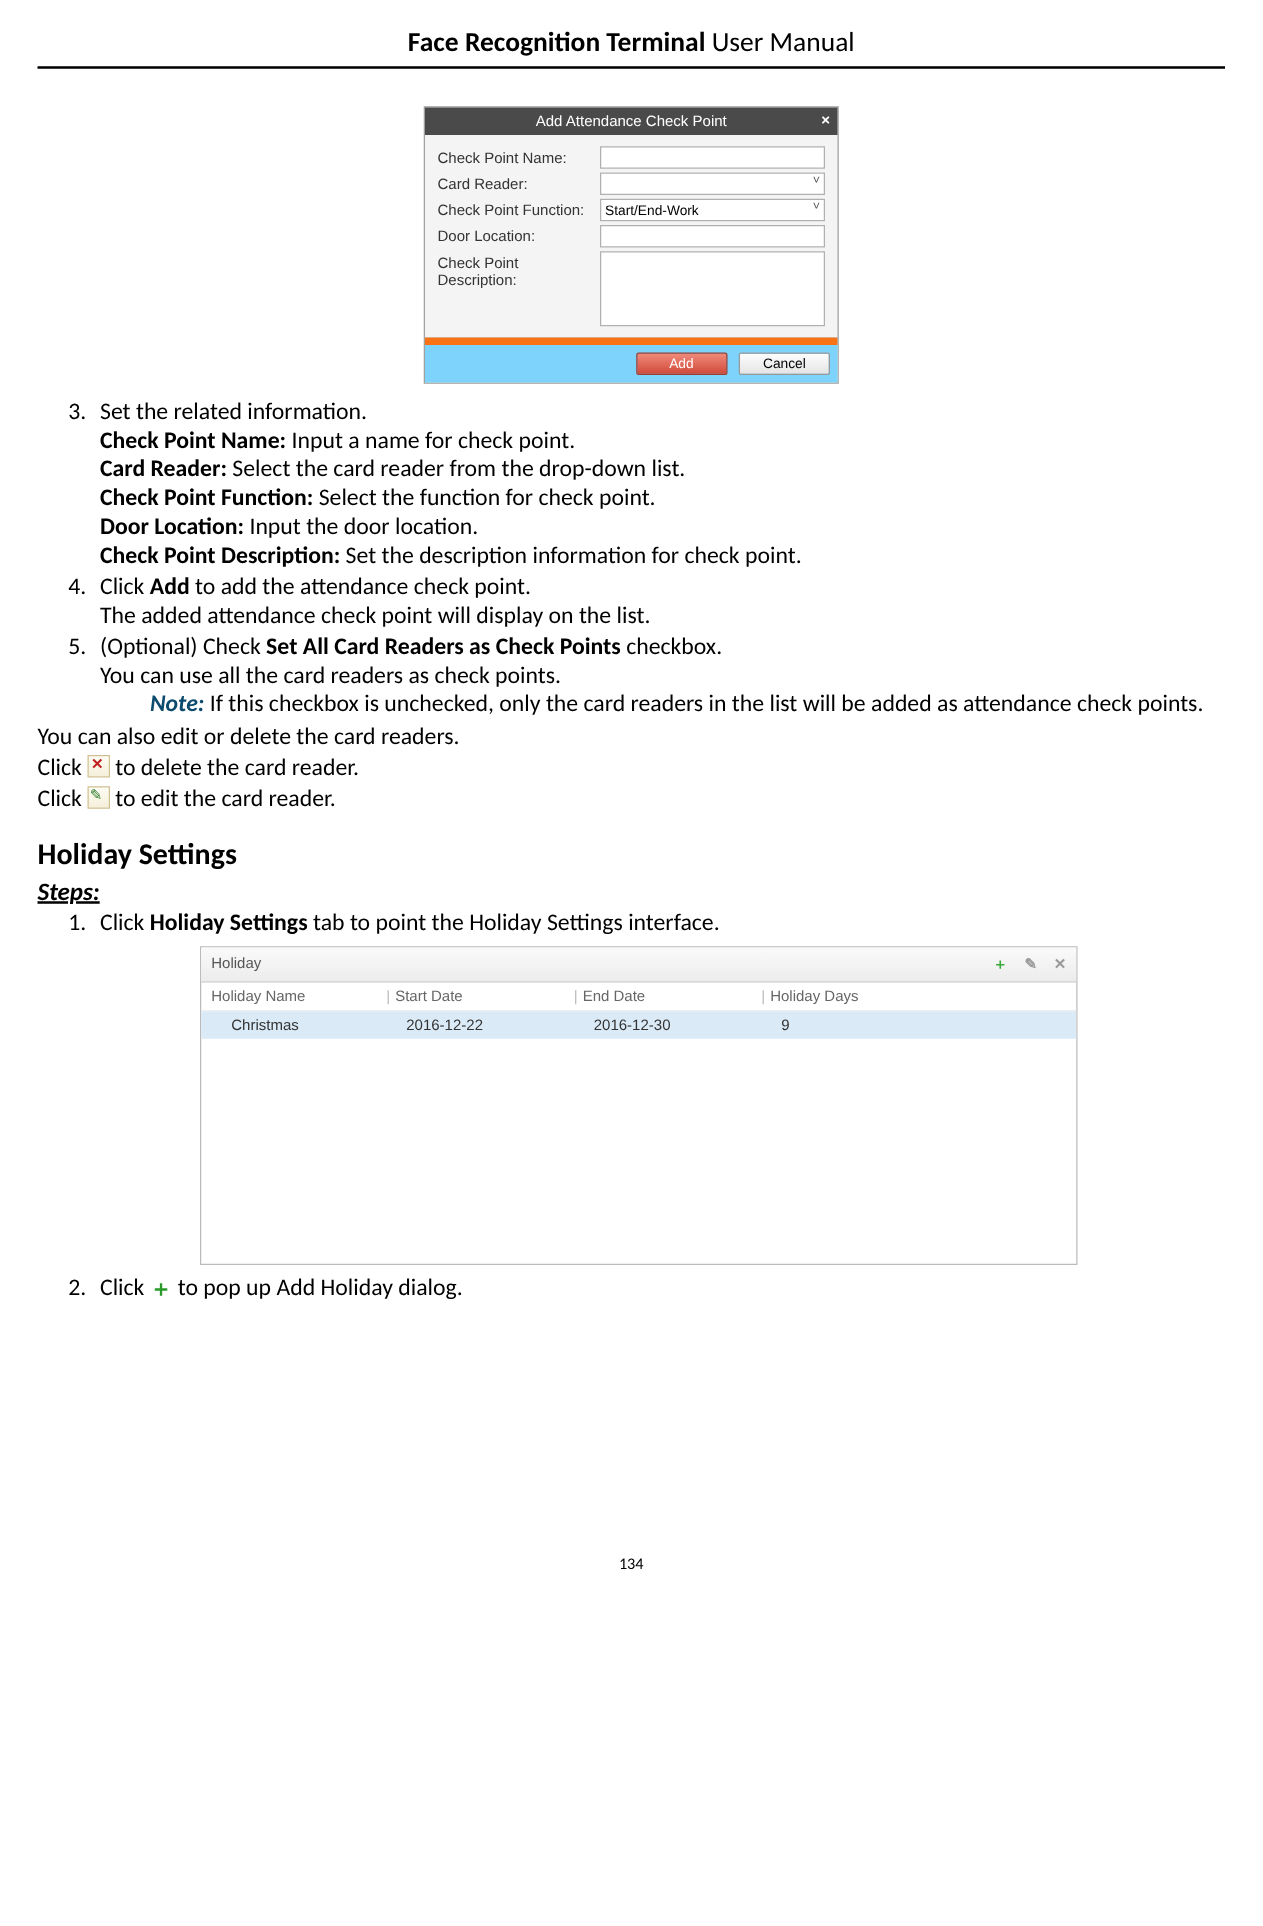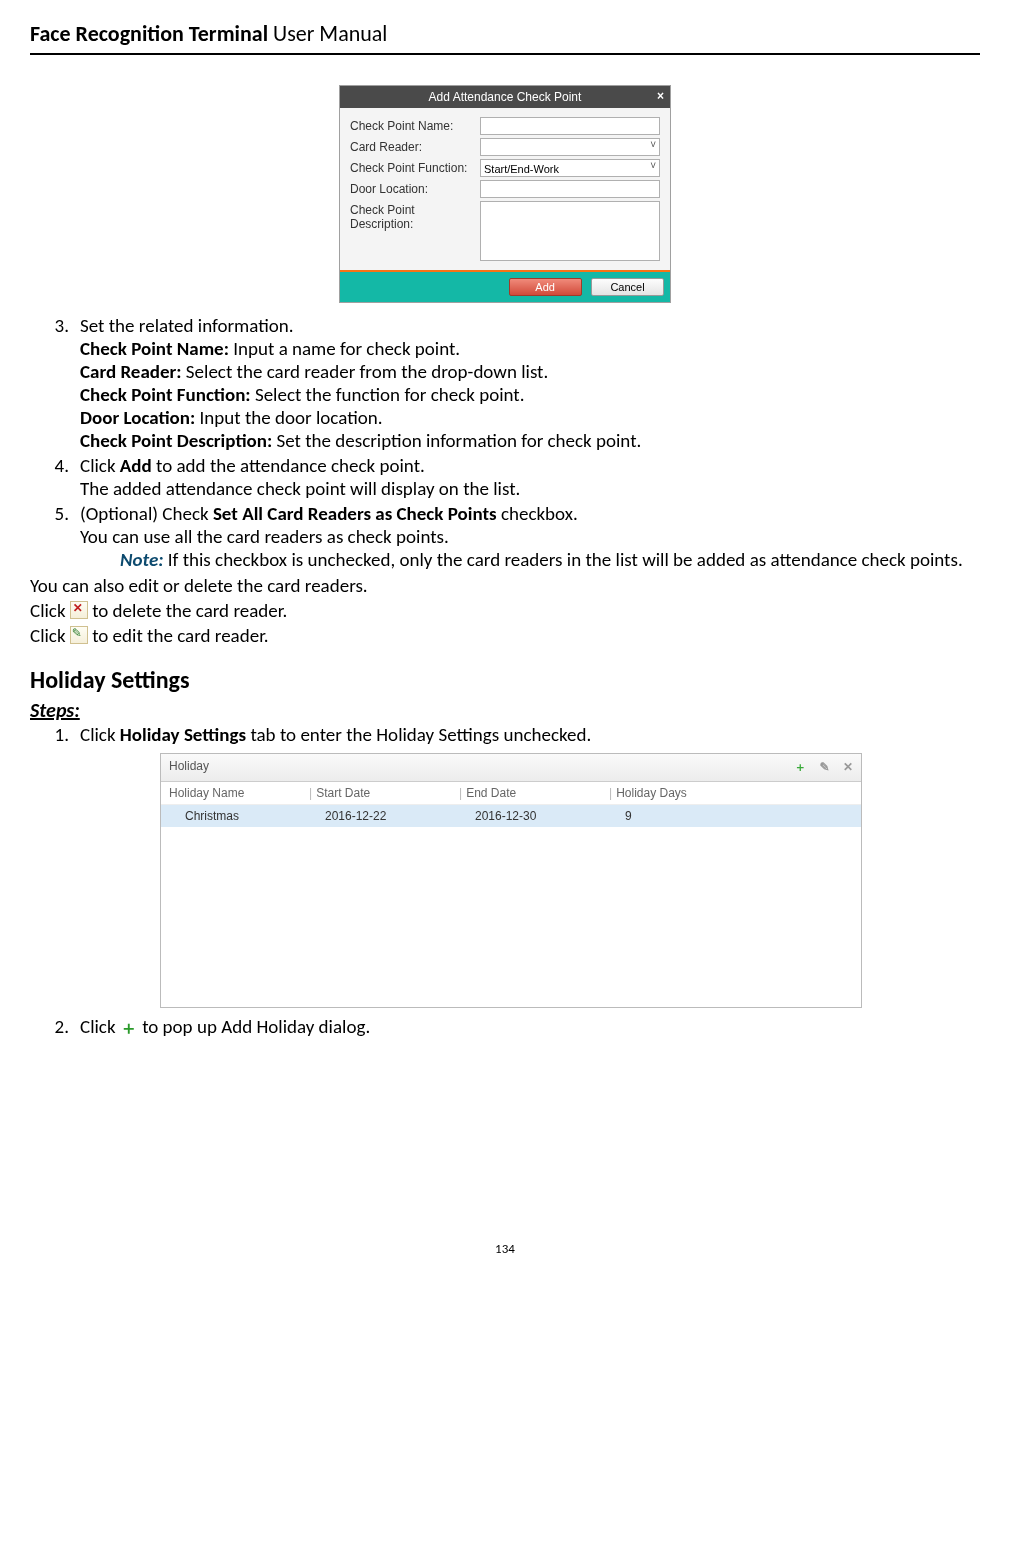--- a/index.html
+++ b/index.html
@@ -10,21 +10,21 @@
     padding: 0;
     background: #fff;
   }
   .page {
     width: 1010px;
     margin: 0 auto;
     padding: 20px 30px 40px 30px;
     box-sizing: border-box;
   }
   .header {
-    text-align: left;
+    text-align: center;
     font-weight: bold;
     font-size: 22px;
     padding-bottom: 6px;
     border-bottom: 2px solid #000;
     margin-bottom: 30px;
   }
   .header .light {
     font-weight: normal;
   }
   .dialog {
@@ -87,22 +87,22 @@
   }
   .dselect::after {
     content: "˅";
     position: absolute;
     right: 3px;
     top: 0;
     font-size: 10px;
     color: #555;
   }
   .dialog-footer {
-    background: #14b8a6;
-    border-top: 2px solid #f97316;
+    background: #7dd3fc;
+    border-top: 6px solid #f97316;
     padding: 6px;
     text-align: right;
   }
   .dbtn {
     display: inline-block;
     min-width: 55px;
     text-align: center;
     border: 1px solid #999;
     background: linear-gradient(#fdfdfd, #e4e4e4);
     font-size: 11px;
@@ -328,21 +328,21 @@
     </div>
 
     <div class="section-heading">Holiday Settings</div>
     <div class="steps-label">Steps:</div>
 
     <table style="border-collapse:collapse;">
         <tbody>
           <tr>
       <td style="vertical-align:top; width:38px; text-align:right; padding-right:10px;">1.</td>
       <td>
-        <div><span>Click </span><b>Holiday Settings</b><span> tab to enter the Holiday Settings unchecked.</span></div>
+        <div><span>Click </span><b>Holiday Settings</b><span> tab to point the Holiday Settings interface.</span></div>
       </td>
     </tr>
         </tbody>
       </table>
 
     <div class="holiday-panel">
       <div class="hp-header">
         <span>Holiday</span>
         <span class="hp-actions">
           <span class="plus">＋</span>

